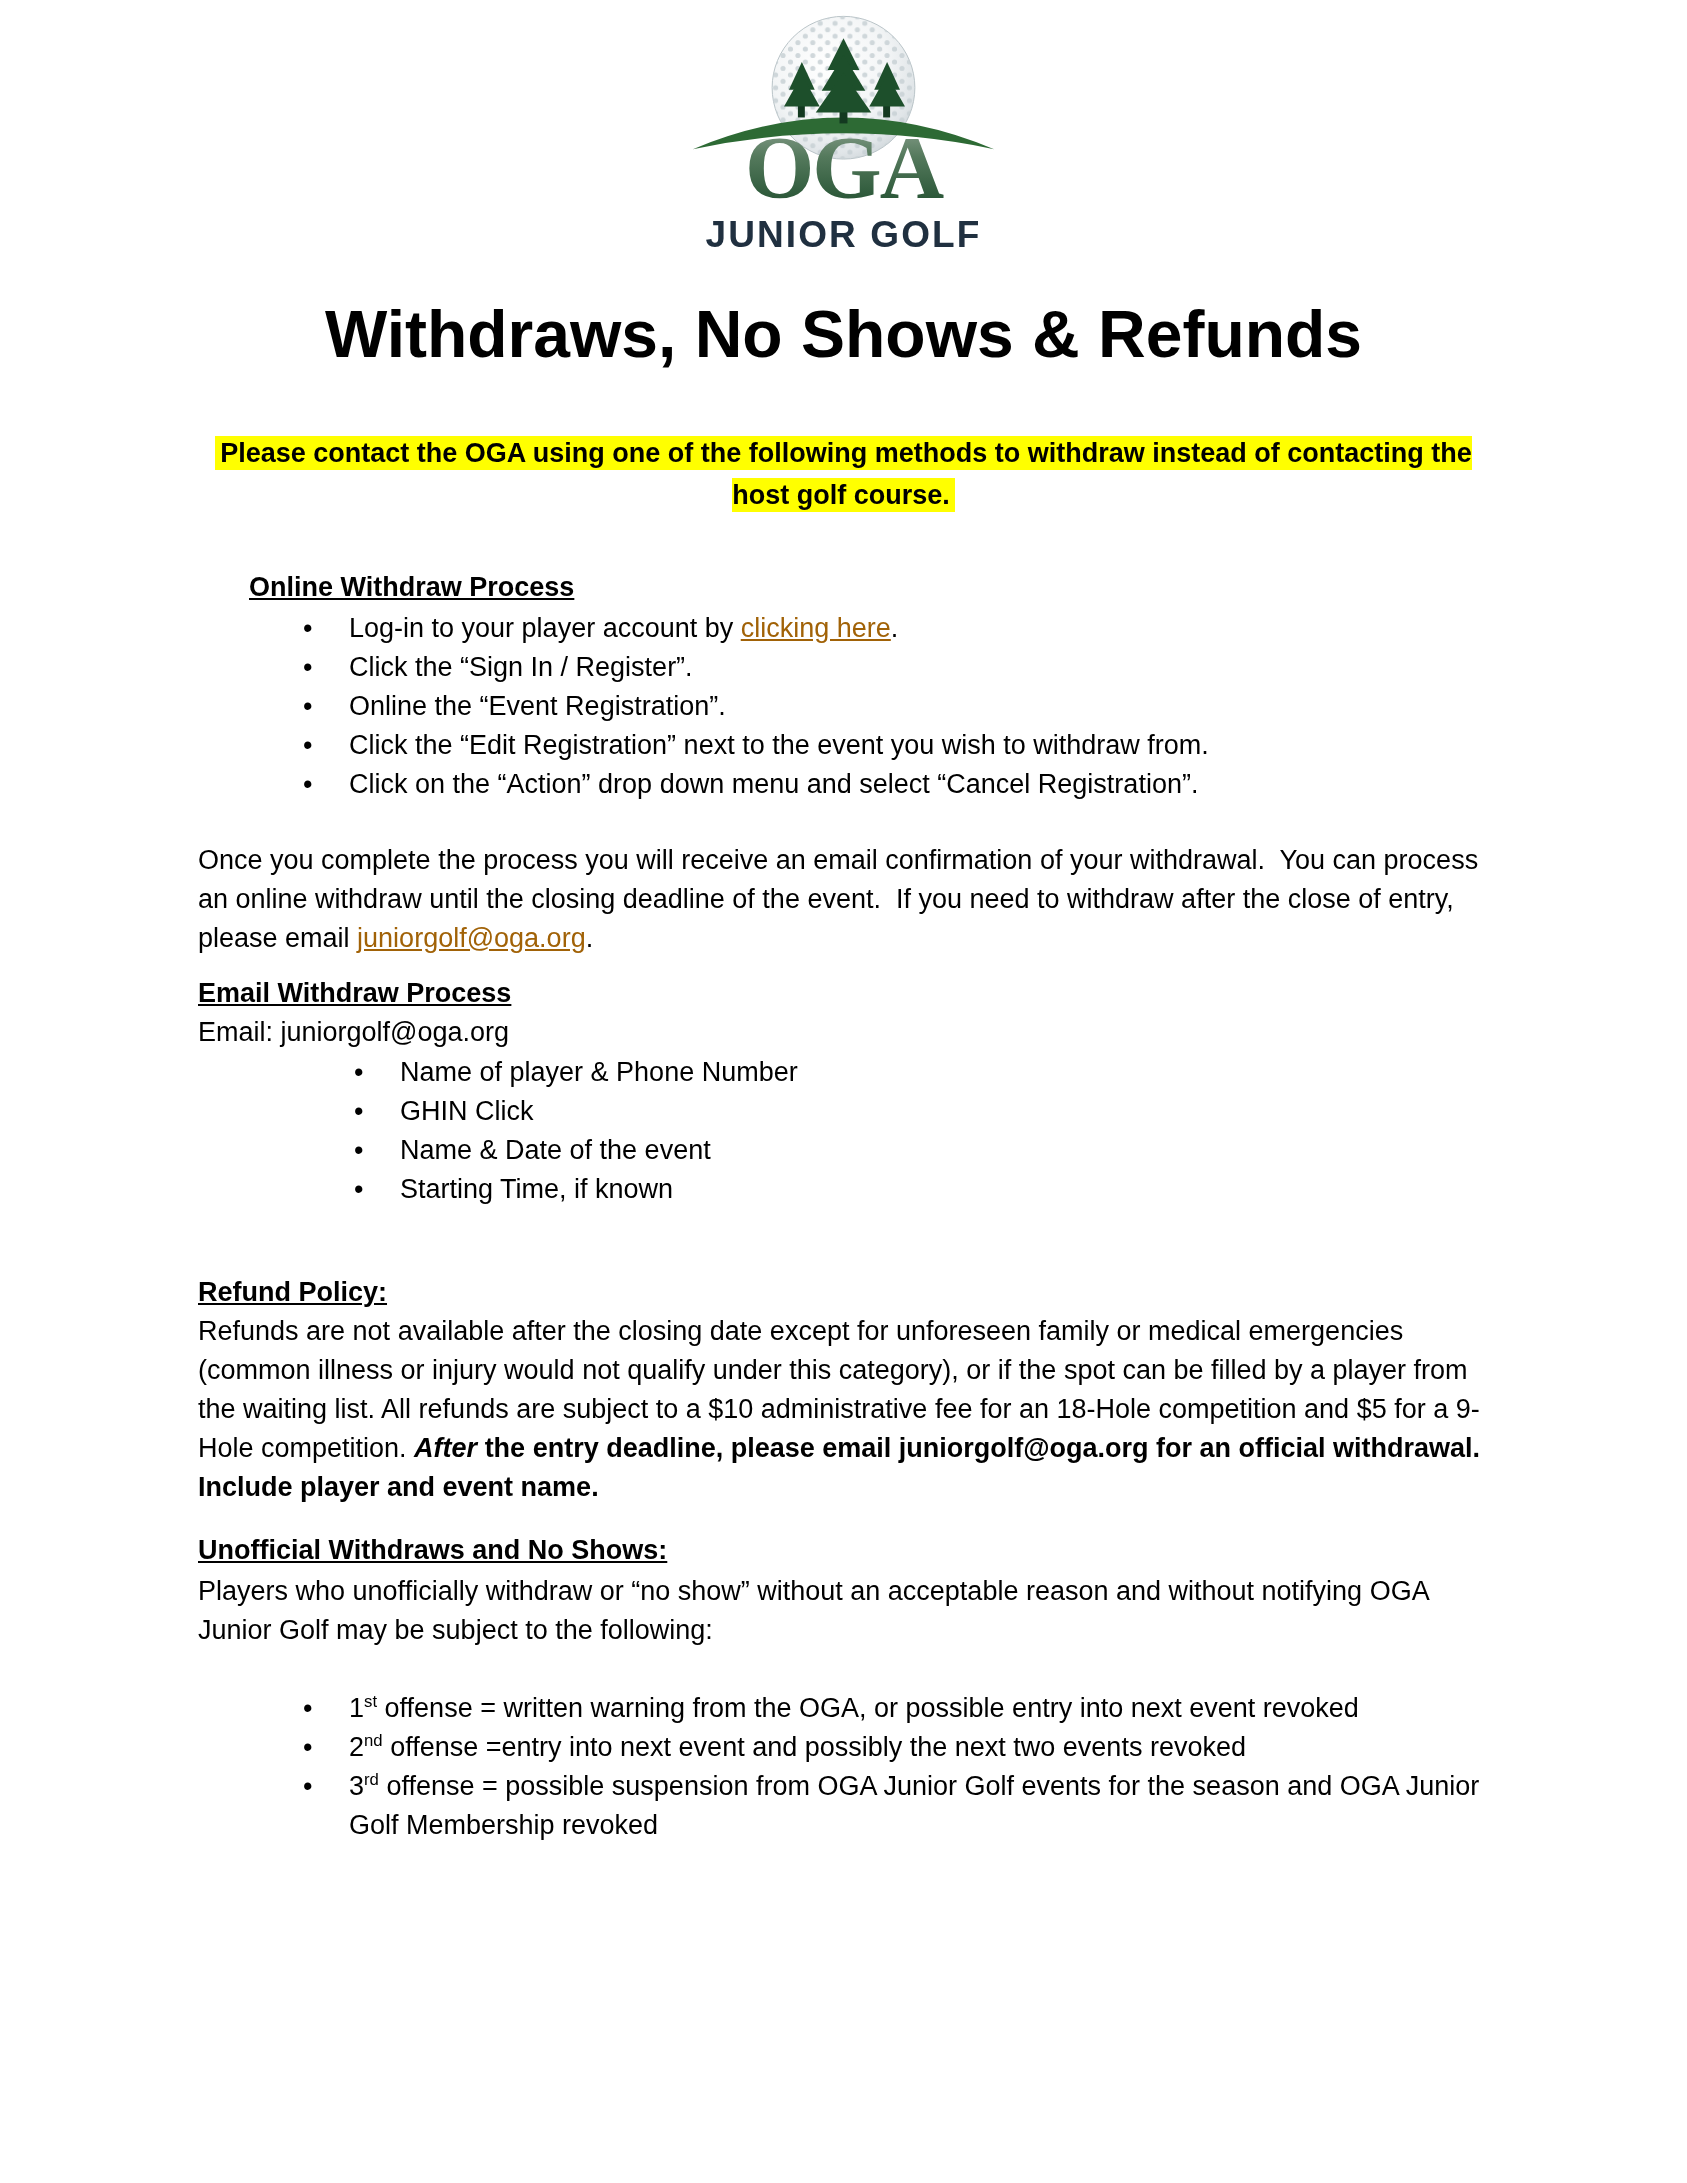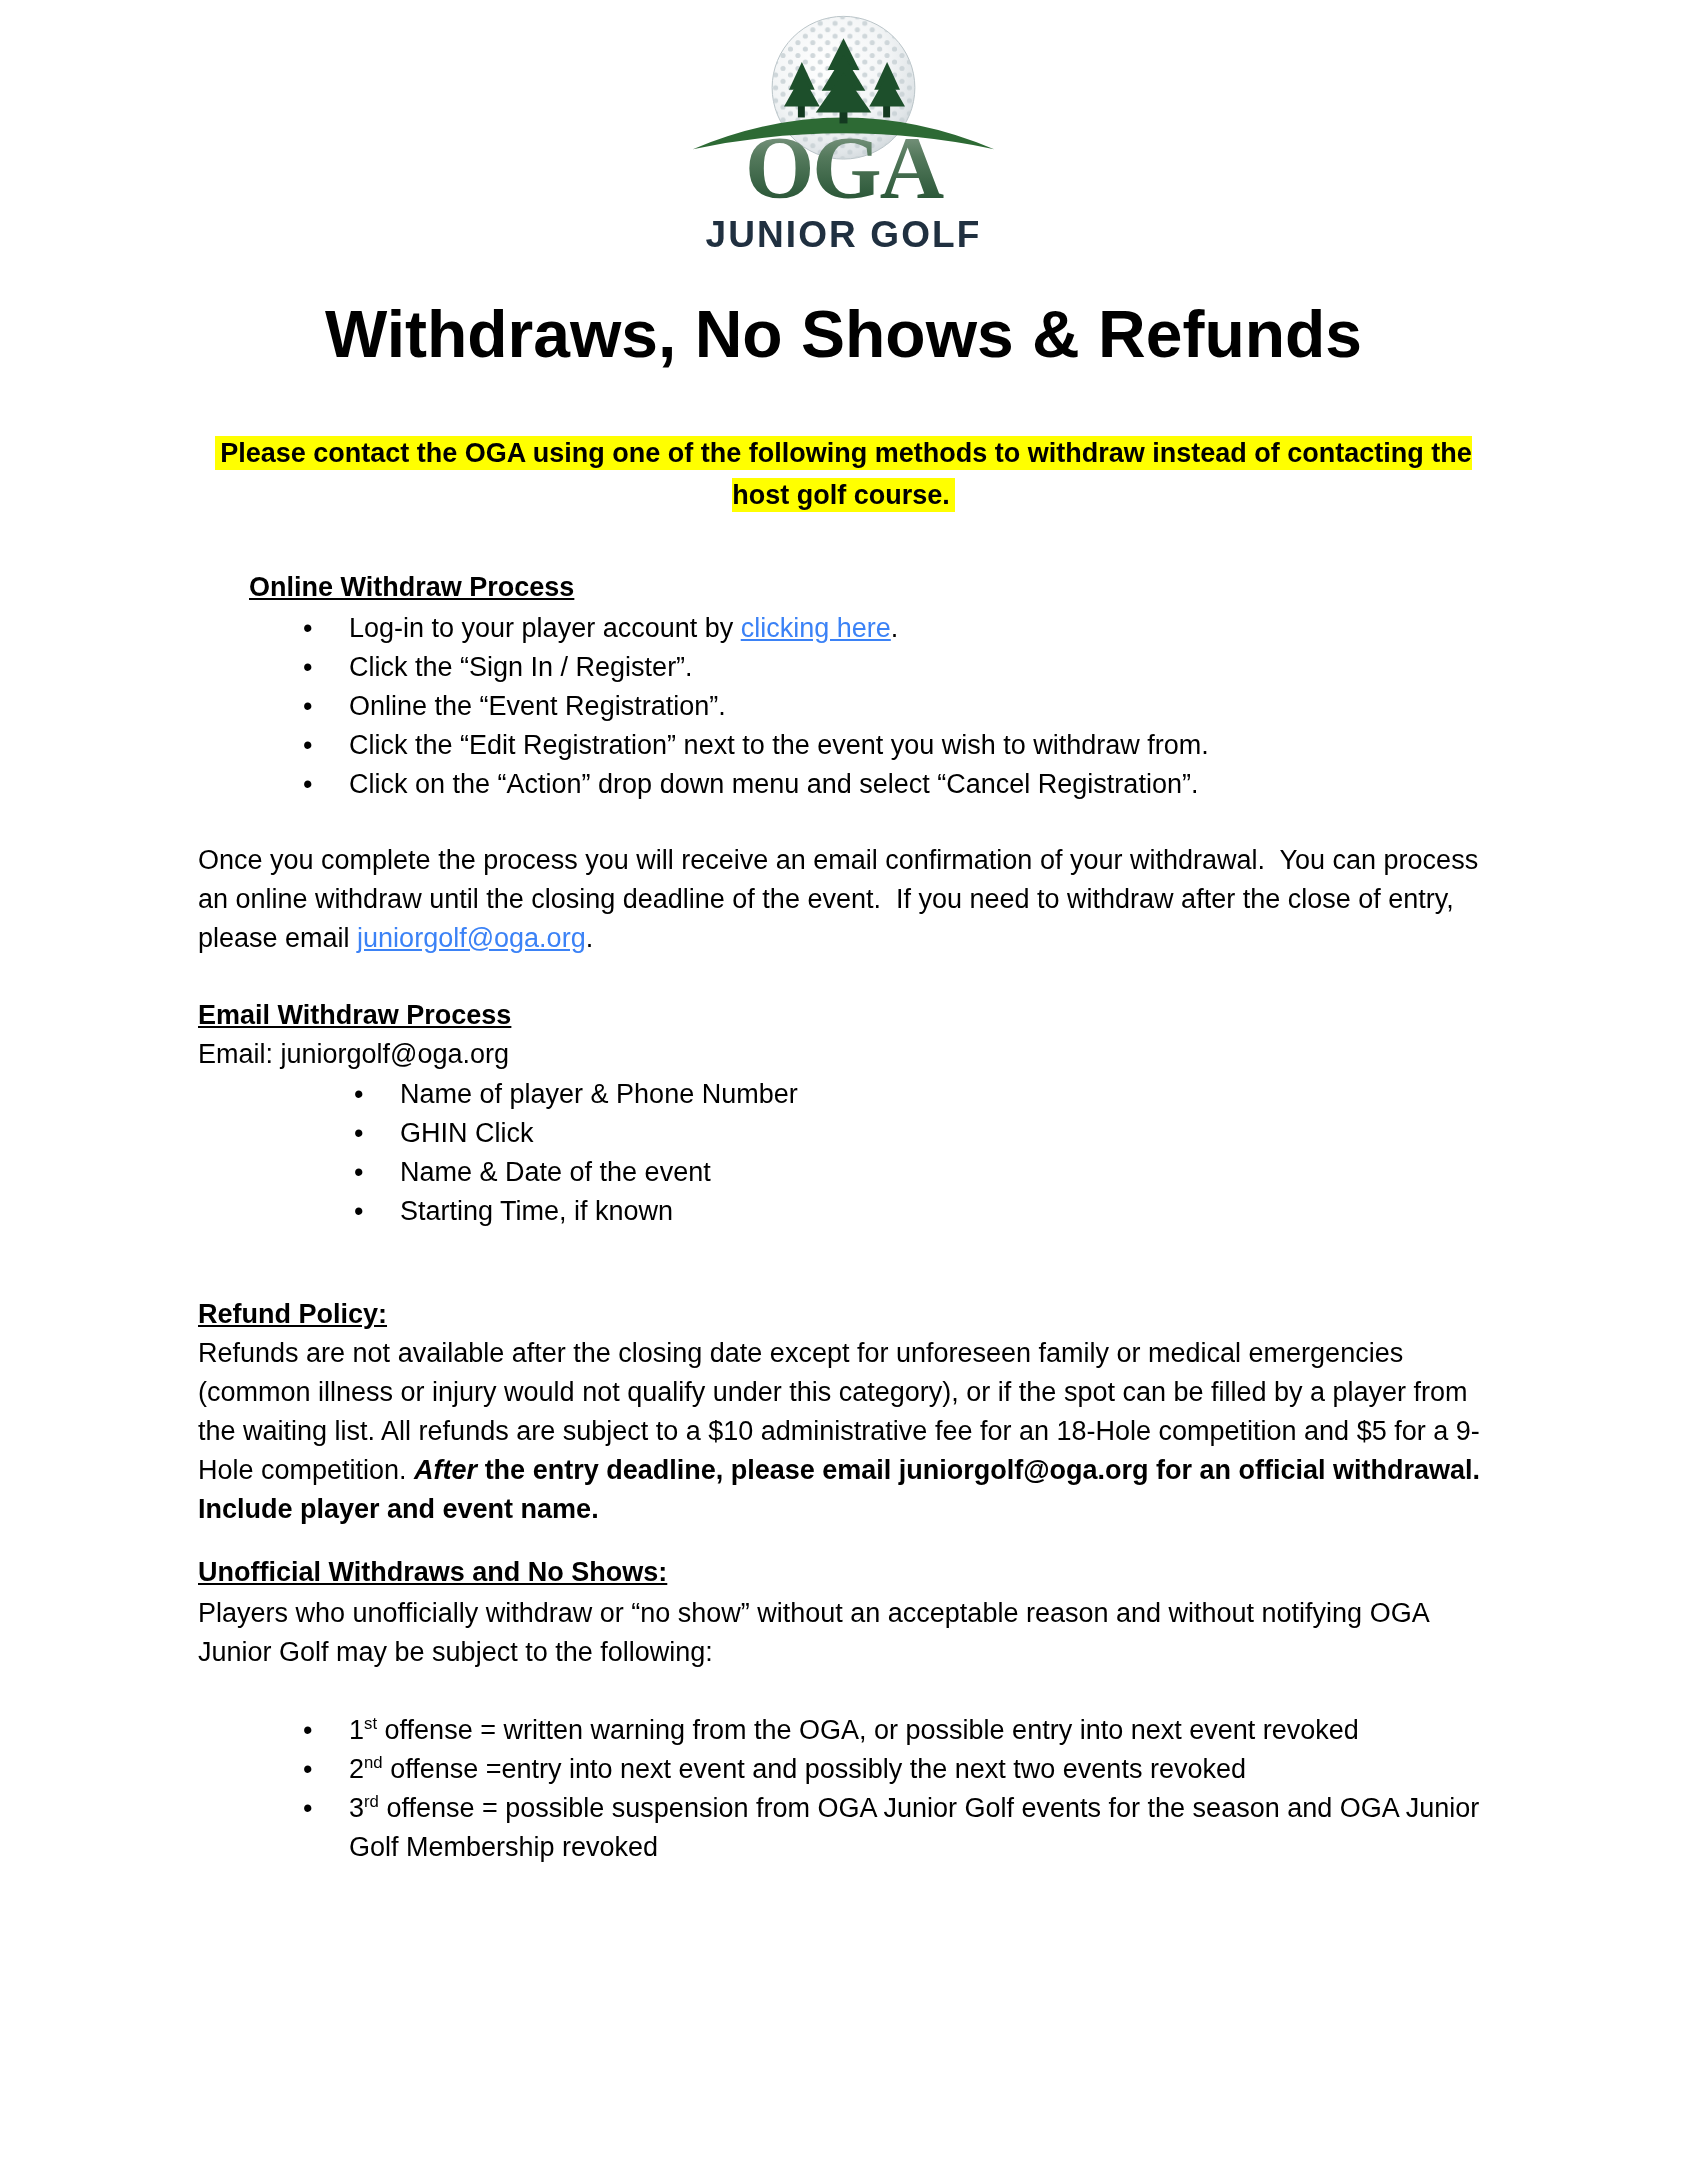--- a/index.html
+++ b/index.html
@@ -44,21 +44,21 @@
   }
   .notice .hl { background:#ffff00; padding:1.7px 5px; }
 
   
   .h {
     font-size:27px; line-height:39px;
     font-weight:bold;
     text-decoration:underline;
   }
   .h-online { margin-top:52px; margin-left:51px; }
-  .h-email  { margin-top:38px; }
+  .h-email  { margin-top:16px; }
   .h-refund { margin-top:64px; }
   .h-unofficial { margin-top:23.6px; }
 
   
   .para { white-space:pre-wrap; }
   .para-confirm { margin-top:37px; }
   .para-refund  { margin-top:0; }
   .para-intro   { margin-top:2px; white-space:normal; }
   .email-line { margin-top:0; }
 
@@ -71,21 +71,21 @@
   }
   .blist li::before {
     content:"\2022";
     position:absolute; left:0; top:0;
     line-height:39px;
   }
   .indent-a { margin-left:105px; }
   .indent-b { margin-left:156px; }
   .offenses { margin-top:39px; }
 
-  a.link { color:#3b82f6; text-decoration:underline; cursor:pointer; }
+  a.link { color:#a16207; text-decoration:underline; cursor:pointer; }
 
   sup { font-size:0.62em; line-height:0; vertical-align:super; }
   .bold { font-weight:bold; }
   .bold-italic { font-weight:bold; font-style:italic; }
 </style>
 </head>
 <body>
 
 <div class="page">
 

